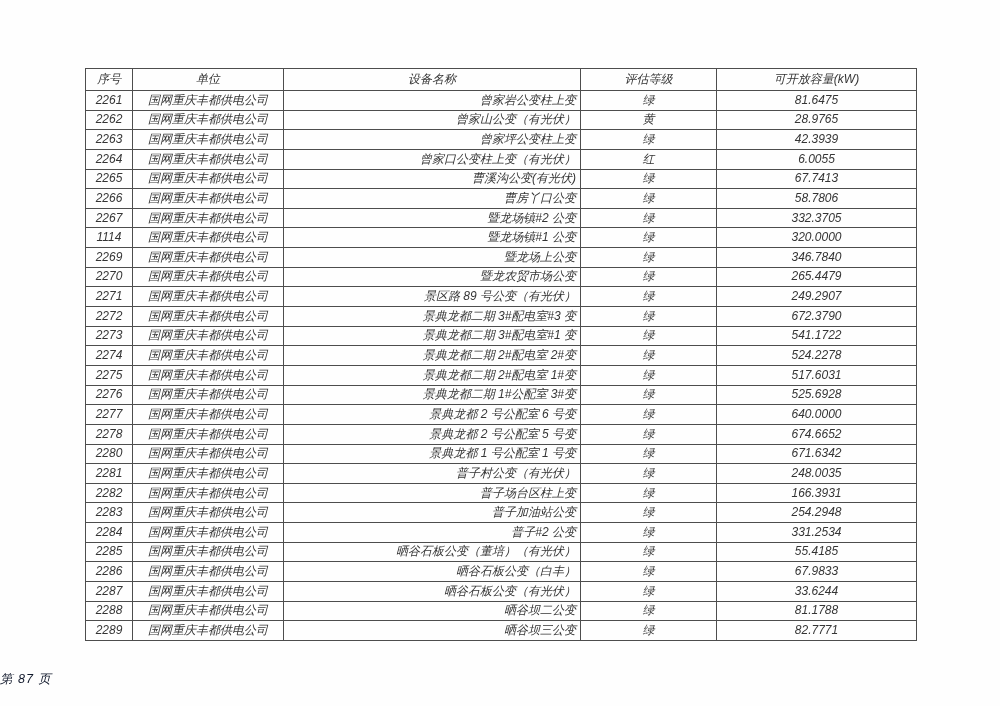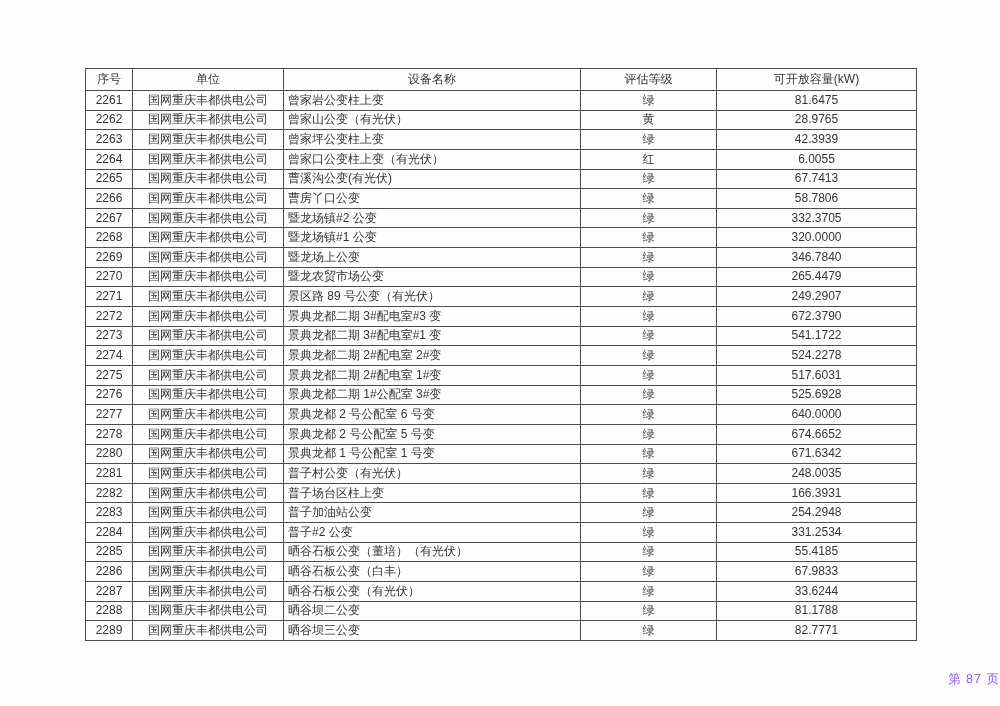--- a/index.html
+++ b/index.html
@@ -9,20 +9,21 @@
     height: 706px;
     background: #fefefe;
     font-family: "Liberation Sans", "DejaVu Sans", sans-serif;
     overflow: hidden;
   }
   .page {
     position: relative;
     width: 1000px;
     height: 706px;
     background: #fefefe;
+    font-style: italic;
   }
   table.capacity-table {
     position: absolute;
     left: 85px;
     top: 68px;
     width: 831px;
     border-collapse: collapse;
     table-layout: fixed;
     font-size: 12px;
     color: #353535;
@@ -45,29 +46,29 @@
     font-weight: normal;
     text-align: center;
   }
   
   col.c0 { width: 47px; }
   col.c1 { width: 151px; }
   col.c2 { width: 297px; }
   col.c3 { width: 136px; }
   col.c4 { width: 200px; }
   td.col0, td.col1, td.col3, td.col4 { text-align: center; }
-  td.col2 { text-align: left; padding-left: 6px; }
+  td.col2 { text-align: right; padding-left: 6px; }
   .footer {
     position: absolute;
     left: 0;
     top: 671px;
     width: 1000px;
-    text-align: right;
+    text-align: left;
     font-size: 12.5px;
-    color: #8b5cf6;
+    color: #0f172a;
     letter-spacing: 1px;
   }
 </style>
 </head>
 <body>
 
 <div class="page">
 
   <table class="capacity-table">
     <colgroup>
@@ -130,21 +131,21 @@
           <td class="col4">58.7806</td>
         </tr>
         <tr>
           <td class="col0">2267</td>
           <td class="col1">国网重庆丰都供电公司</td>
           <td class="col2">暨龙场镇#2 公变</td>
           <td class="col3">绿</td>
           <td class="col4">332.3705</td>
         </tr>
         <tr>
-          <td class="col0">2268</td>
+          <td class="col0">1114</td>
           <td class="col1">国网重庆丰都供电公司</td>
           <td class="col2">暨龙场镇#1 公变</td>
           <td class="col3">绿</td>
           <td class="col4">320.0000</td>
         </tr>
         <tr>
           <td class="col0">2269</td>
           <td class="col1">国网重庆丰都供电公司</td>
           <td class="col2">暨龙场上公变</td>
           <td class="col3">绿</td>

